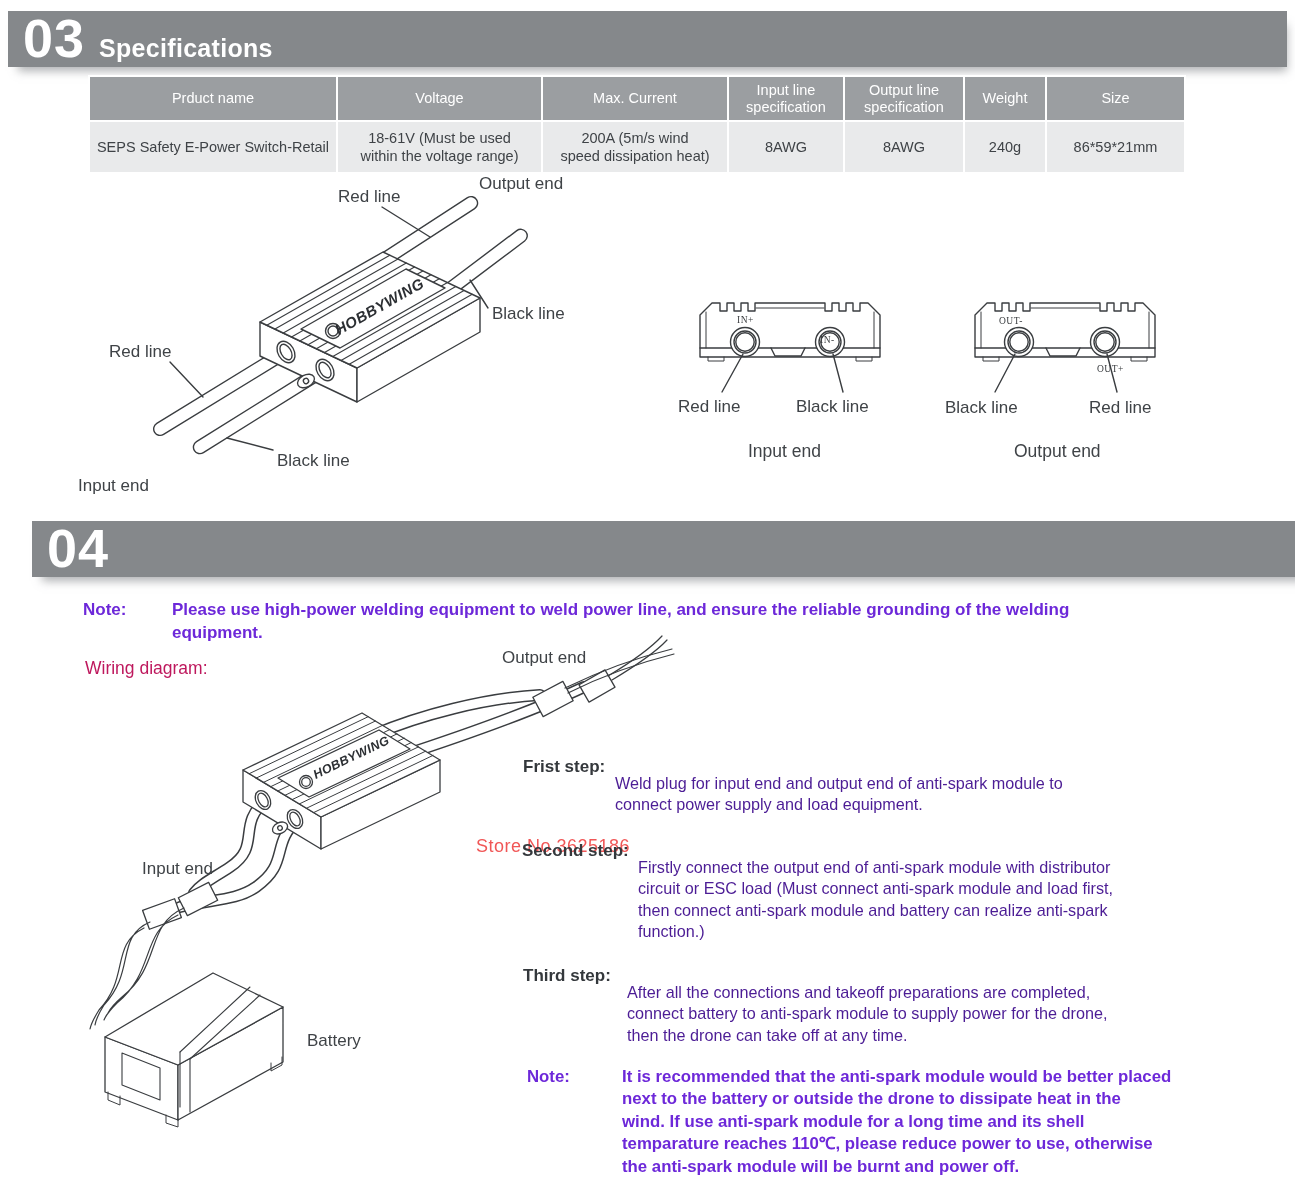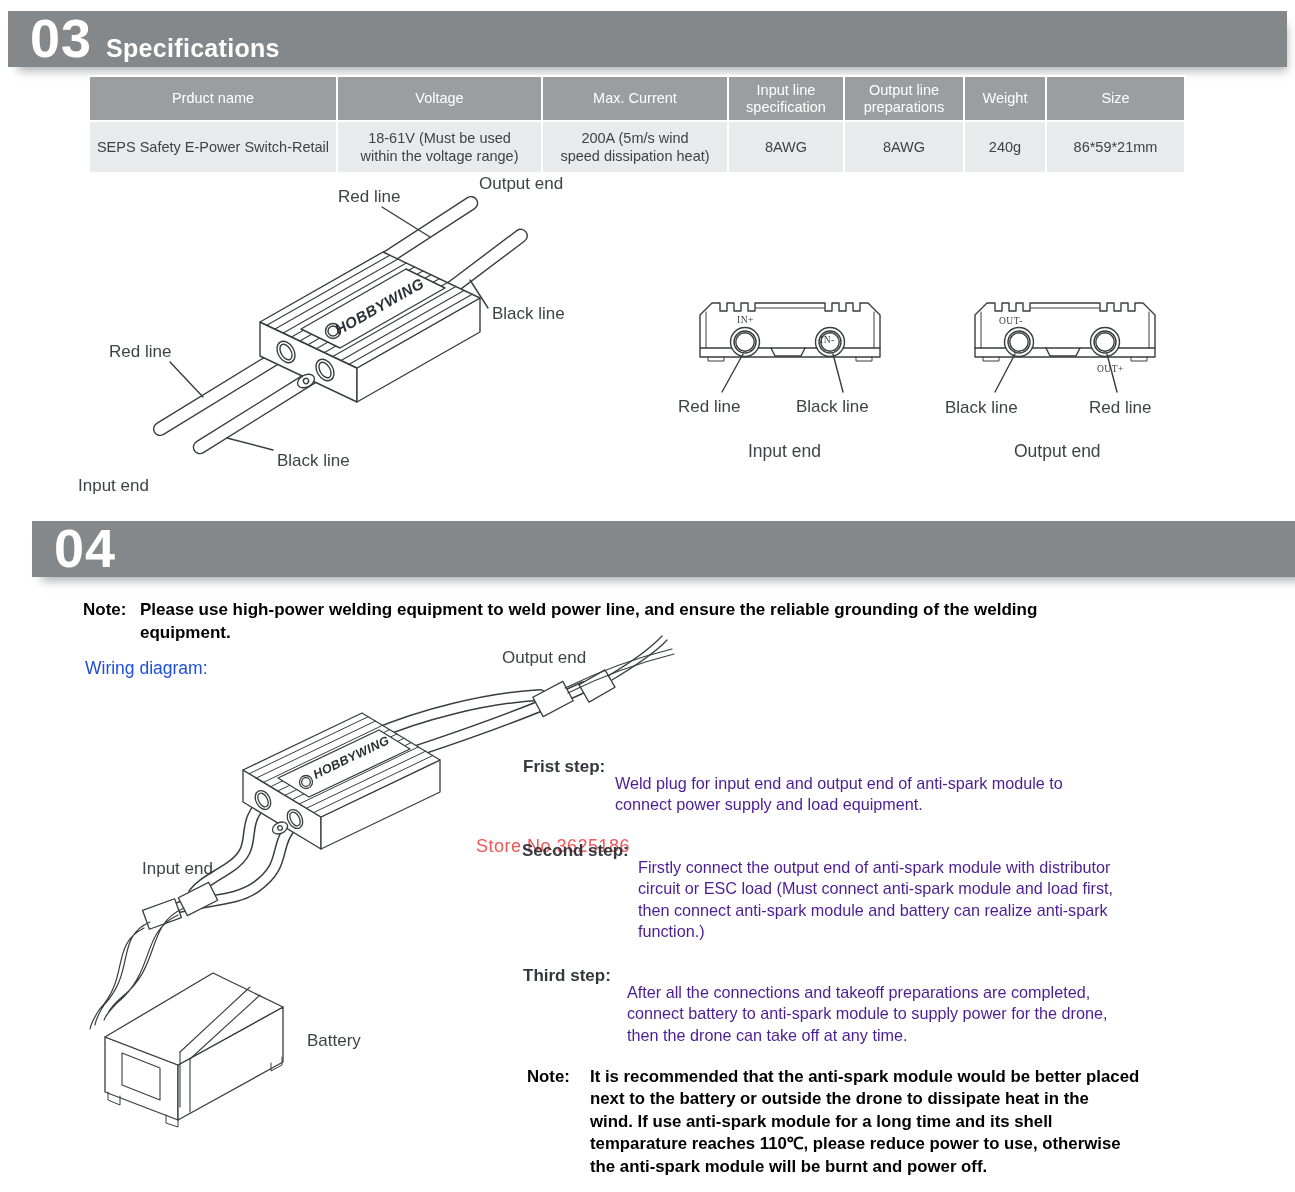--- a/index.html
+++ b/index.html
@@ -2,46 +2,46 @@
 <html><head>
 <meta charset="utf-8">
 <style>
   html,body{margin:0;padding:0;}
   body{
     width:1295px;height:1192px;position:relative;background:#ffffff;
     font-family:"Liberation Sans",sans-serif;color:#3f4347;overflow:hidden;
   }
   .section-bar{
     position:absolute;left:8px;width:1279px;height:56px;background:#85888b;
-    color:#fff;display:flex;align-items:baseline;padding-left:22px;box-sizing:border-box;
+    color:#fff;display:flex;align-items:baseline;padding-left:15px;box-sizing:border-box;
     box-shadow:5px 9px 9px -5px rgba(110,113,116,.55);
   }
   .section-bar .num{font-size:54px;font-weight:bold;line-height:54px;letter-spacing:1px;}
   .section-bar .ttl{font-size:25px;font-weight:600;margin-left:14px;letter-spacing:.3px;}
   #bar03{top:11px;}
   #bar04{top:521px;margin-left:24px;}
 
   table.spec{position:absolute;left:88px;top:75px;border-collapse:collapse;table-layout:fixed;}
   table.spec td{border:2px solid #ffffff;text-align:center;vertical-align:middle;padding:2px 4px;box-sizing:border-box;}
   table.spec thead td{background:#9b9ea1;color:#ffffff;font-size:14.5px;height:45px;line-height:17px;}
   table.spec tbody td{background:#e9eaeb;color:#3f4347;font-size:14.5px;height:52px;line-height:18px;white-space:pre-line;}
 
   svg{position:absolute;}
   .dlabel{position:absolute;font-size:17px;color:#3f4347;white-space:nowrap;}
   .dcaption{position:absolute;font-size:17.5px;color:#3f4347;white-space:nowrap;}
   .tlabel{position:absolute;font-size:9.5px;color:#3a3d40;letter-spacing:.5px;white-space:nowrap;font-family:Liberation Serif, serif;}
 
-  .note-block{position:absolute;display:flex;font-weight:bold;color:#000000;}
+  .note-block{position:absolute;display:flex;font-weight:bold;color:#6d28d9;}
   #conn-note{left:83px;top:598px;font-size:17px;line-height:23px;width:1160px;}
   #conn-note .nlabel{width:57px;flex:none;}
   #bottom-note{left:527px;top:1066px;font-size:16.8px;line-height:22.4px;width:720px;}
   #bottom-note .nlabel{width:63px;flex:none;}
-  .note-block .nbody{white-space:pre-line;}
-
-  #wiring-heading{position:absolute;left:85px;top:658px;font-size:17.5px;color:#1d4ed8;}
+  .note-block .nbody{white-space:pre-line;margin-left:32px;}
+
+  #wiring-heading{position:absolute;left:85px;top:658px;font-size:17.5px;color:#be185d;}
 
   .step-title{position:absolute;font-size:17px;font-weight:bold;color:#34383c;white-space:nowrap;margin-top:6px;}
   .step-body{position:absolute;font-size:16.2px;color:#4c1d95;line-height:21.4px;white-space:pre-line;}
   #step1-title{left:523px;top:751px;}
   #step1-body{left:615px;top:773px;}
   #step2-title{left:522px;top:835px;}
   #step2-body{left:638px;top:857px;}
   #step3-title{left:523px;top:960px;}
   #step3-body{left:627px;top:982px;}
 
@@ -67,21 +67,21 @@
       <col style="width:120px">
       <col style="width:82px">
       <col style="width:139px">
   </colgroup>
   <thead>
     <tr>
       <td>Prduct name</td>
       <td>Voltage</td>
       <td>Max. Current</td>
       <td>Input line specification</td>
-      <td>Output line preparations</td>
+      <td>Output line specification</td>
       <td>Weight</td>
       <td>Size</td>
     </tr>
   </thead>
   <tbody>
     <tr>
       <td>SEPS Safety E-Power Switch-Retail</td>
       <td>18-61V (Must be used
 within the voltage range)</td>
       <td>200A (5m/s wind

